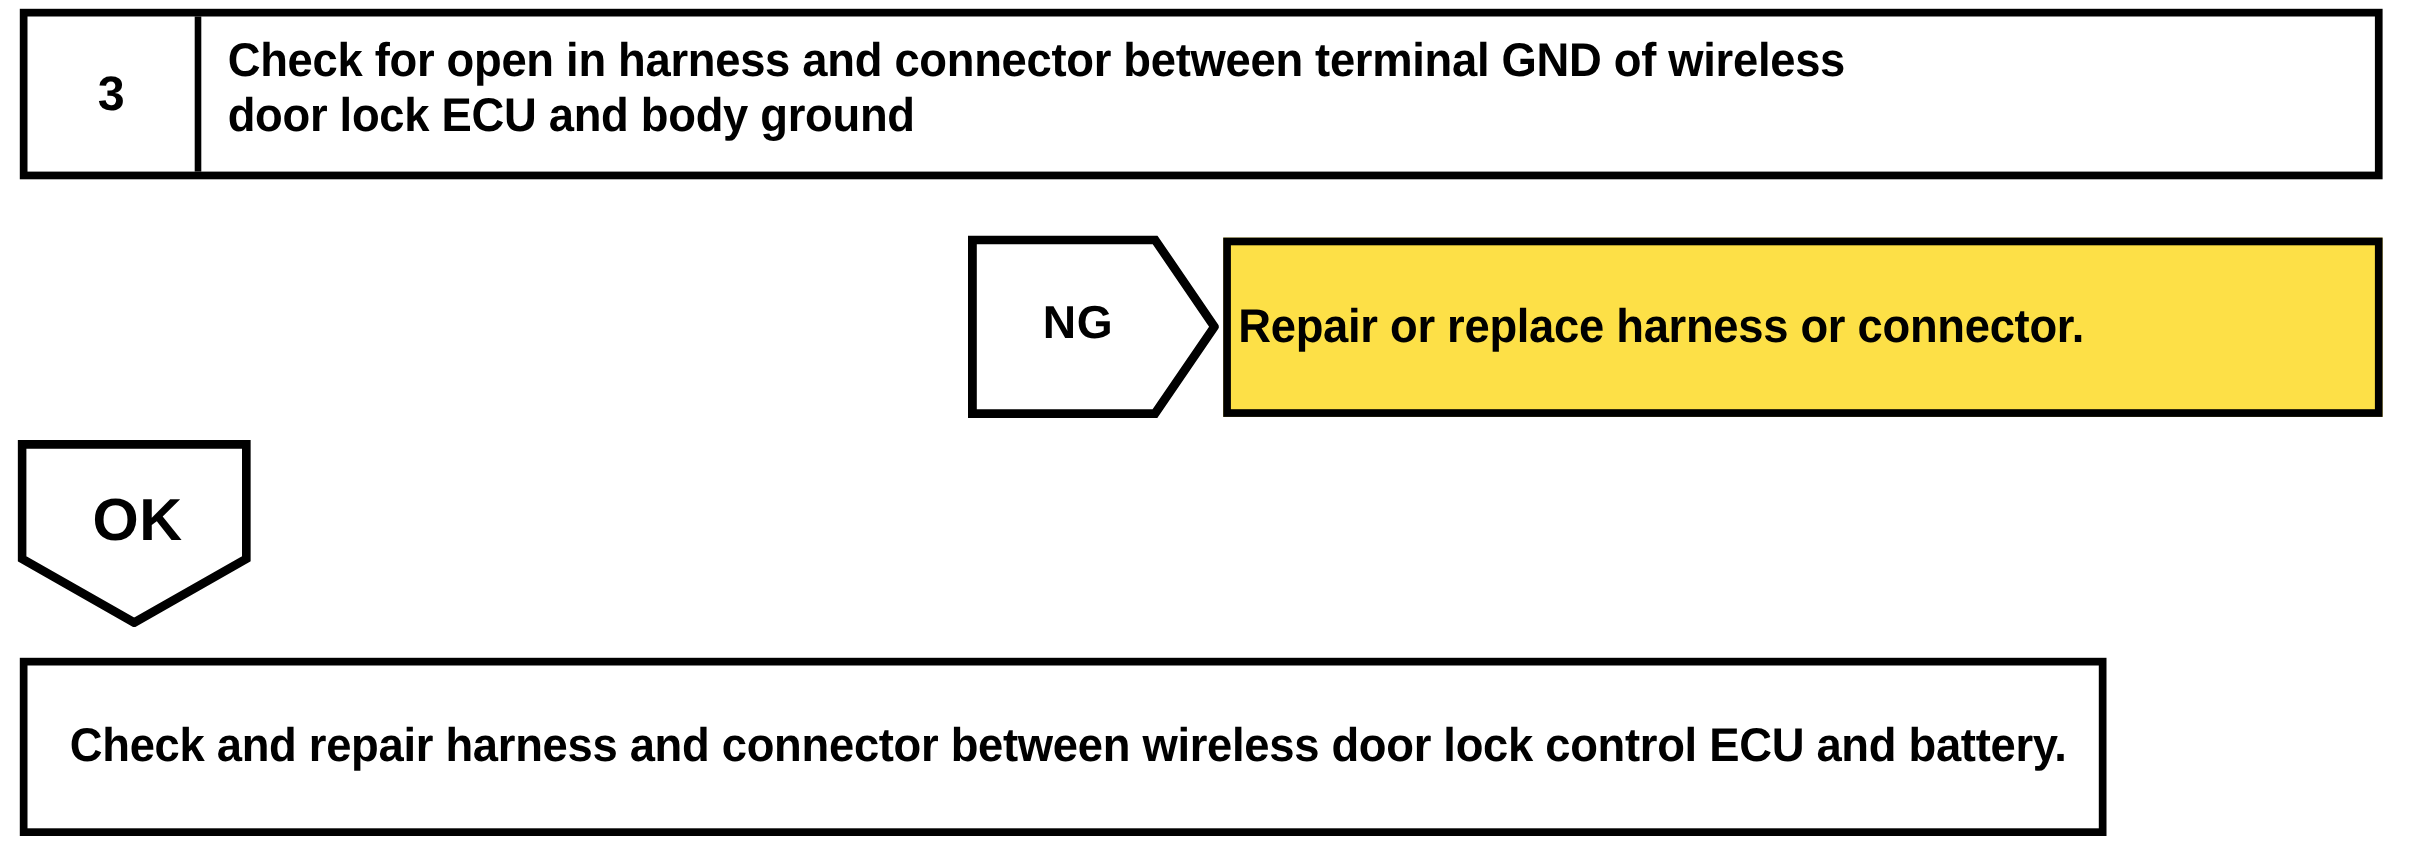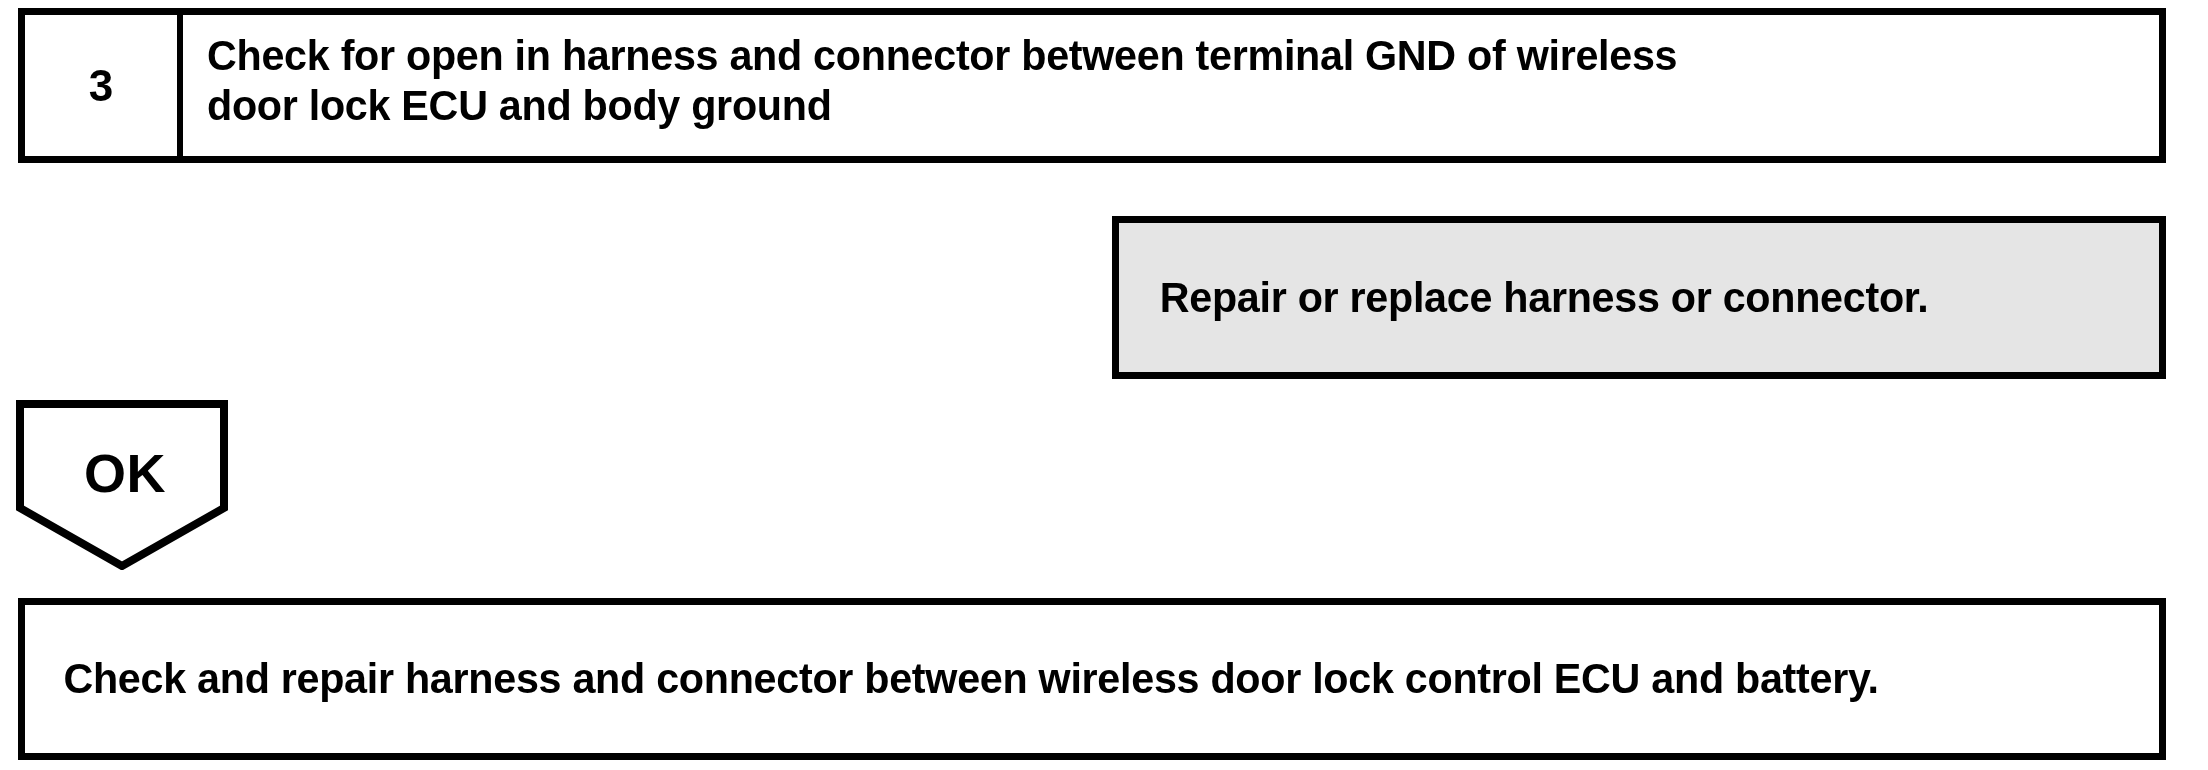--- a/index.html
+++ b/index.html
@@ -89,24 +89,23 @@
 
   
   .repair-box {
     position: absolute;
     left: 1112px;
     top: 216px;
     width: 1054px;
     height: 163px;
     border: 7px solid #000;
     box-sizing: border-box;
-    background: #e5e5e5;
+    background: #fde047;
     display: flex;
     align-items: center;
-    padding-left: 34px;
   }
   .repair-text {
     padding-left: 7px;
     font-size: 43px;
     font-weight: bold;
     line-height: 1.1;
     letter-spacing: -0.3px;
     transform: scaleX(0.96);
     transform-origin: left center;
     white-space: nowrap;
@@ -133,21 +132,21 @@
     font-weight: bold;
     line-height: 1;
     letter-spacing: 0.5px;
   }
 
   
   .result-box {
     position: absolute;
     left: 18px;
     top: 598px;
-    width: 2148px;
+    width: 1897px;
     height: 162px;
     border: 7px solid #000;
     box-sizing: border-box;
     background: #fff;
     display: flex;
     align-items: center;
   }
   .result-text {
     padding-left: 40px;
     font-size: 43px;
@@ -167,20 +166,26 @@
   <div class="step-box">
     <div class="step-number-cell">
       <span class="step-number">3</span>
     </div>
     <div class="step-text">
       <div>Check for open in harness and connector between terminal GND of wireless</div>
       <div>door lock ECU and body ground</div>
     </div>
   </div>
 
+  <div class="ng-arrow">
+    <svg viewBox="0 0 228 166" xmlns="http://www.w3.org/2000/svg">
+      <polygon points="4,4 170,4 224,83 170,162 4,162" fill="#ffffff" stroke="#000000" stroke-width="8" stroke-linejoin="miter"></polygon>
+    </svg>
+    <span class="ng-label">NG</span>
+  </div>
 
   <div class="repair-box">
     <span class="repair-text">Repair or replace harness or connector.</span>
   </div>
 
   <div class="ok-arrow">
     <svg viewBox="0 0 212 170" xmlns="http://www.w3.org/2000/svg">
       <polygon points="4,4 208,4 208,108 106,166 4,108" fill="#ffffff" stroke="#000000" stroke-width="8" stroke-linejoin="miter"></polygon>
     </svg>
     <span class="ok-label">OK</span>

